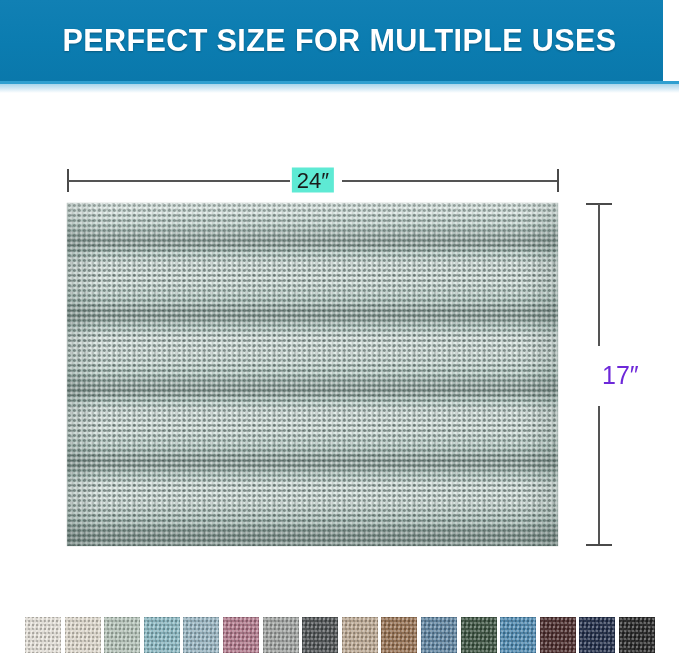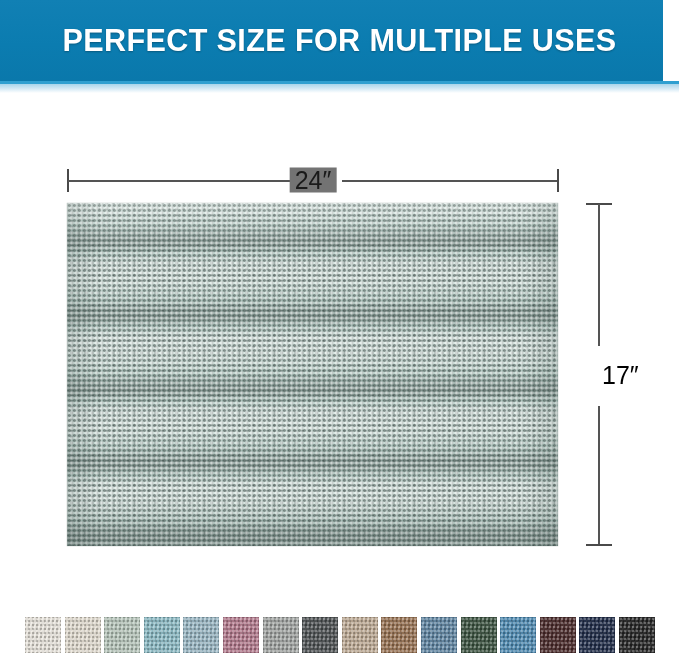--- a/index.html
+++ b/index.html
@@ -92,25 +92,25 @@
     top: 11px;
     width: 216px;
     height: 2px;
     background: #545454;
   }
   #width-label {
     position: absolute;
     left: 50%;
     top: 11px;
     transform: translate(-50%, -50%);
-    background: #737373;
+    background: #5eead4;
     padding: 0 5px;
     color: #1a1a1a;
     font-family: "Liberation Sans", sans-serif;
-    font-size: 25px;
+    font-size: 22px;
     font-weight: normal;
     line-height: 25px;
     white-space: nowrap;
   }
 
   
   #height-dimension {
     position: absolute;
     left: 586px;
     top: 203px;
@@ -142,21 +142,21 @@
     height: 139px;
     background: #545454;
   }
   #height-label {
     position: absolute;
     left: 13px;
     top: 50%;
     transform: translateY(-50%);
     background: #ffffff;
     padding: 4px 0 4px 3px;
-    color: #000000;
+    color: #6d28d9;
     font-family: "Liberation Sans", sans-serif;
     font-size: 25px;
     line-height: 27px;
     white-space: nowrap;
   }
 
   
   #rug {
     position: absolute;
     left: 67px;

